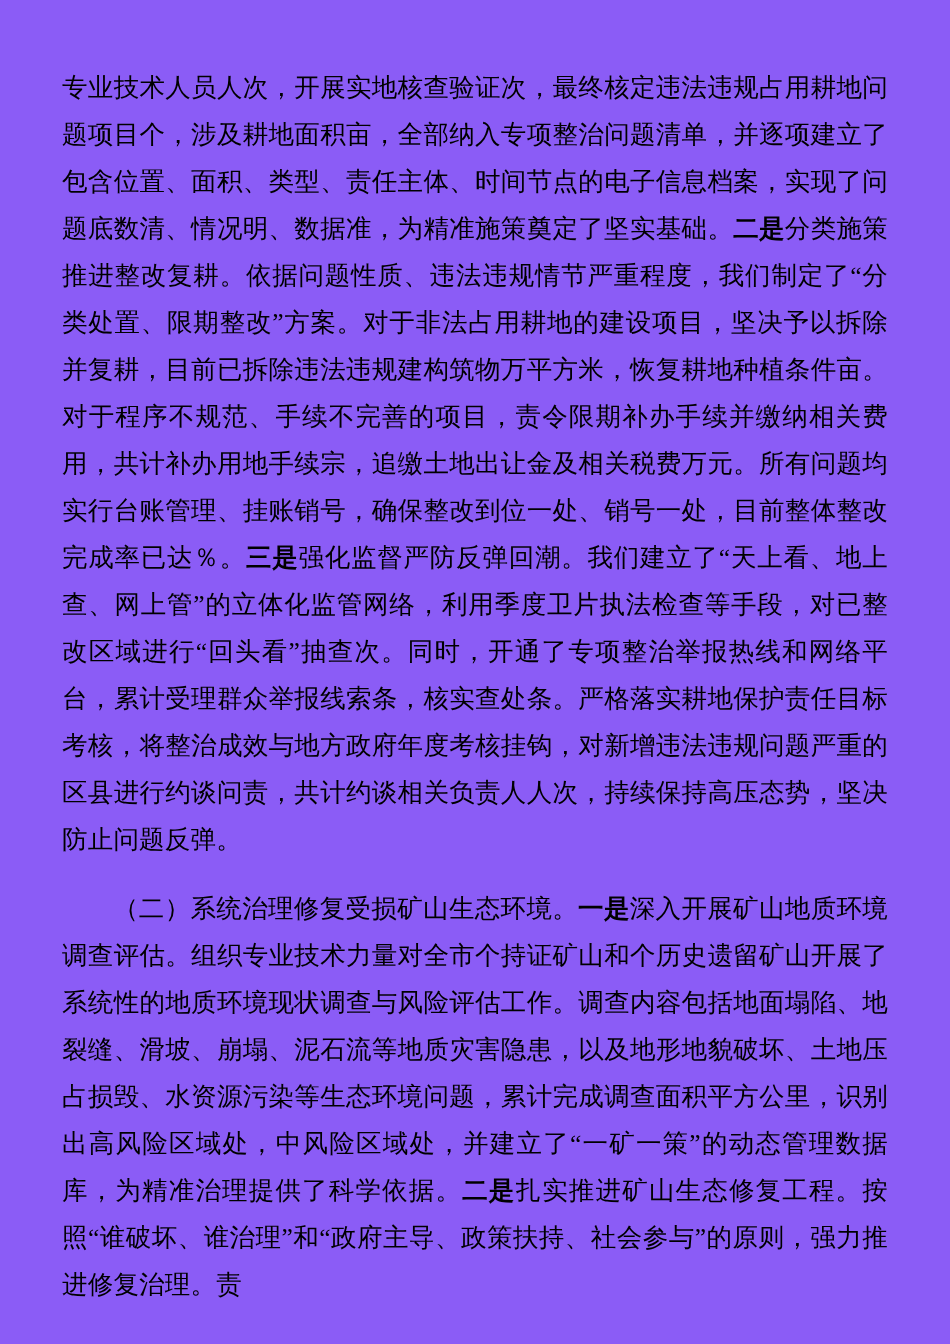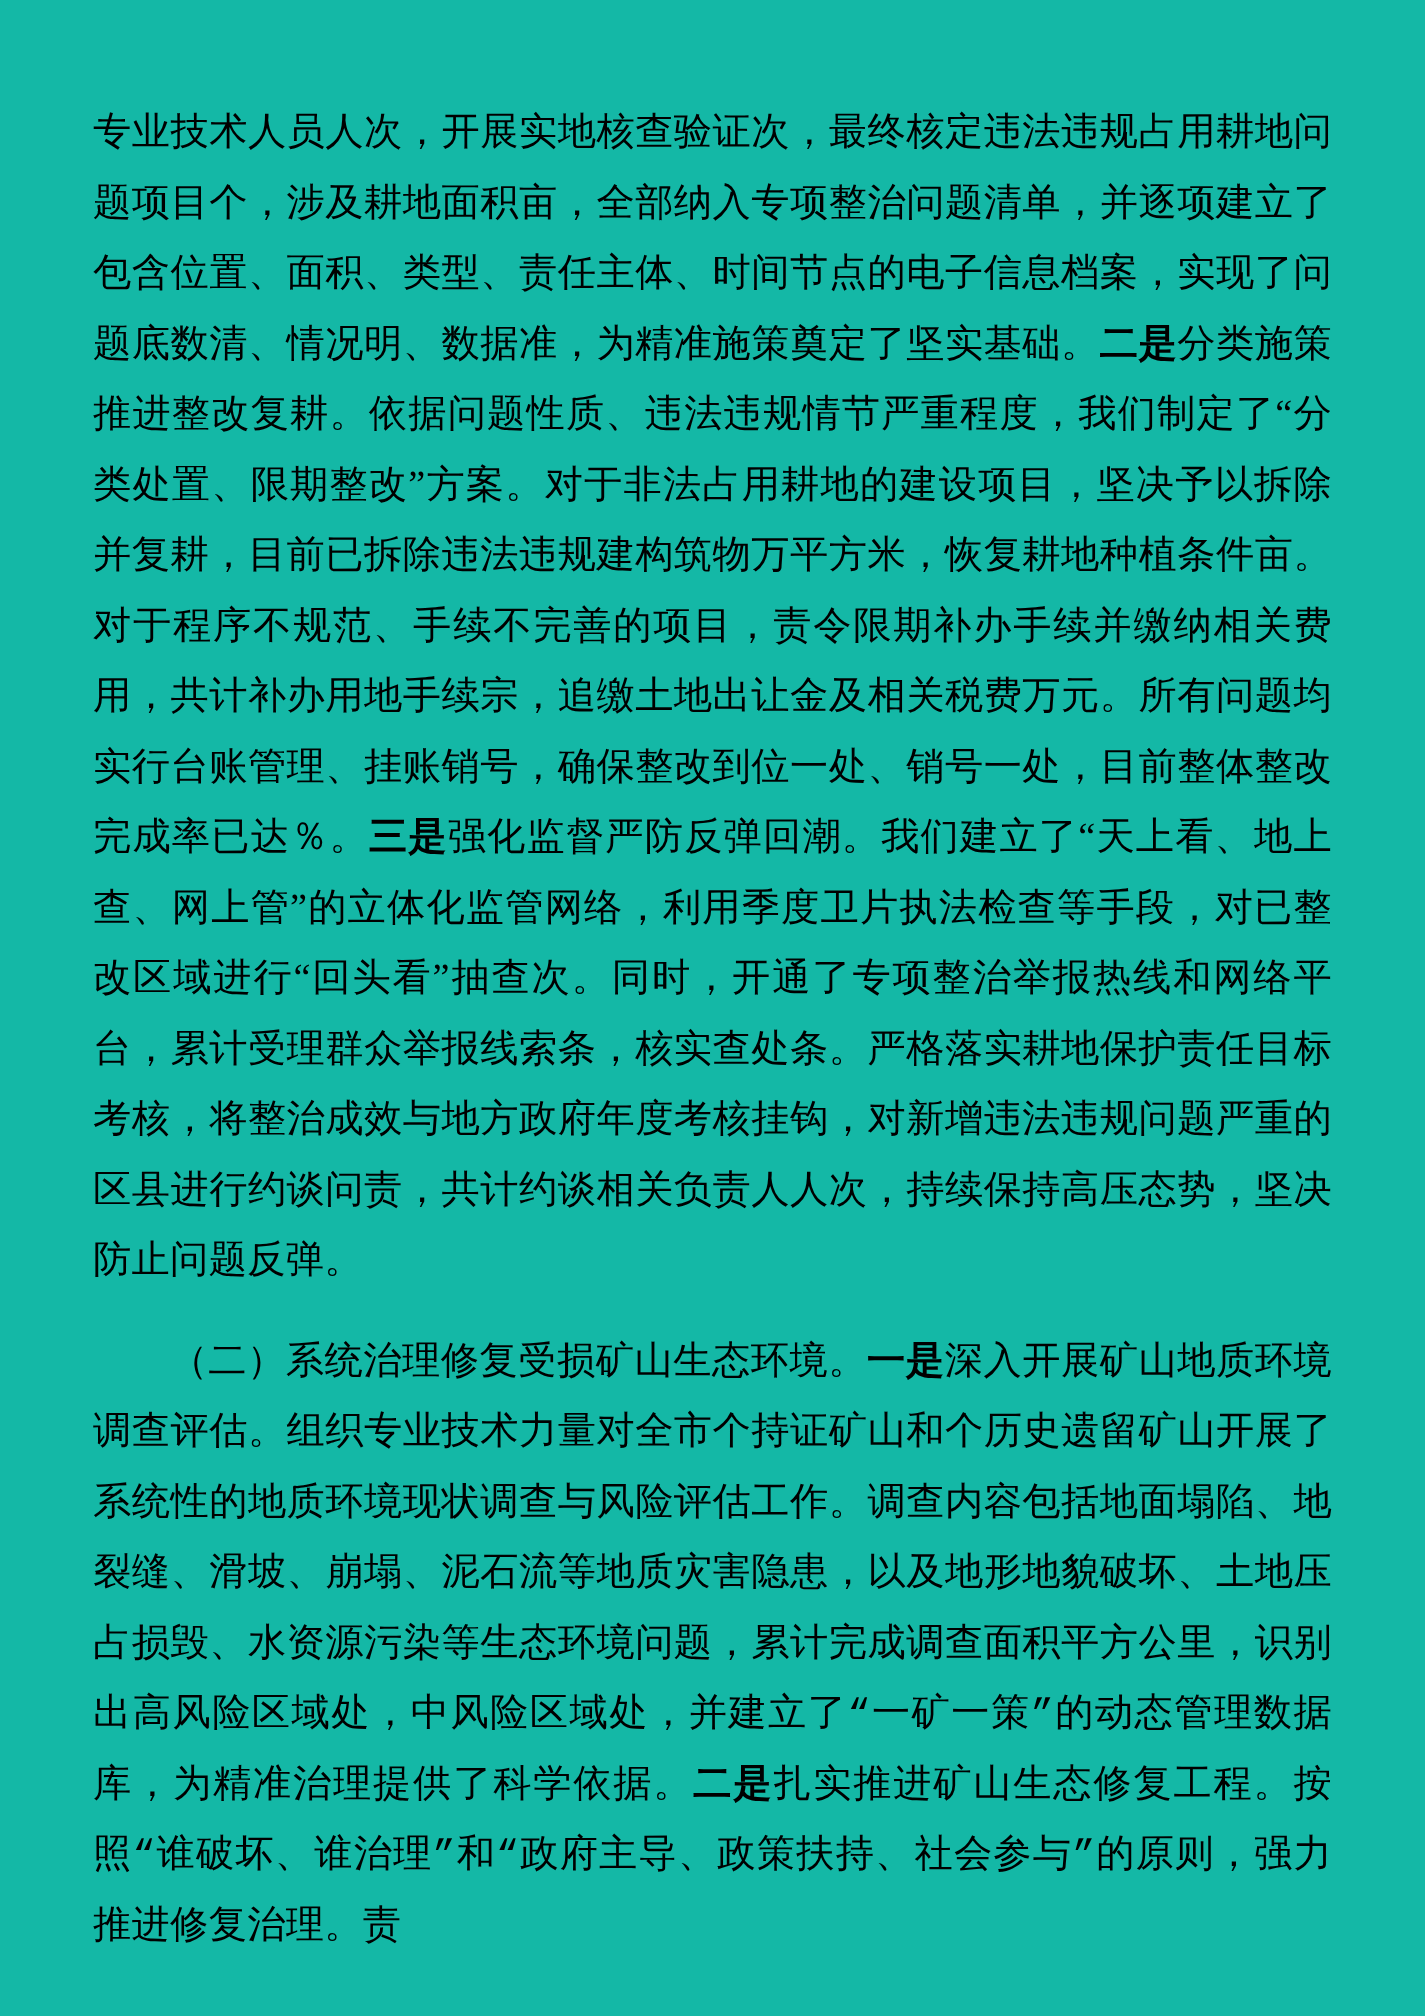--- a/index.html
+++ b/index.html
@@ -12,36 +12,35 @@
     height: 1344px;
     font-family: "Liberation Serif", "DejaVu Serif", serif;
     color: #000000;
   }
   .page {
     position: relative;
     width: 950px;
     height: 1344px;
     box-sizing: border-box;
     padding: 64px 62px 40px 62px;
-    background: #14b8a6;
+    background: #8b5cf6;
   }
   .doc-body {
     font-size: 25.5px;
     line-height: 47px;
     text-align: justify;
     text-justify: inter-ideograph;
     letter-spacing: 0.2px;
   }
   .para {
     margin: 0;
     text-indent: 0;
   }
   .para-indent {
     text-indent: 2em;
-    font-family: Liberation Mono, monospace;
   }
   .spacer {
     height: 22px;
   }
   b, .bold {
     font-weight: bold;
   }
 </style>
 </head>
 <body>

